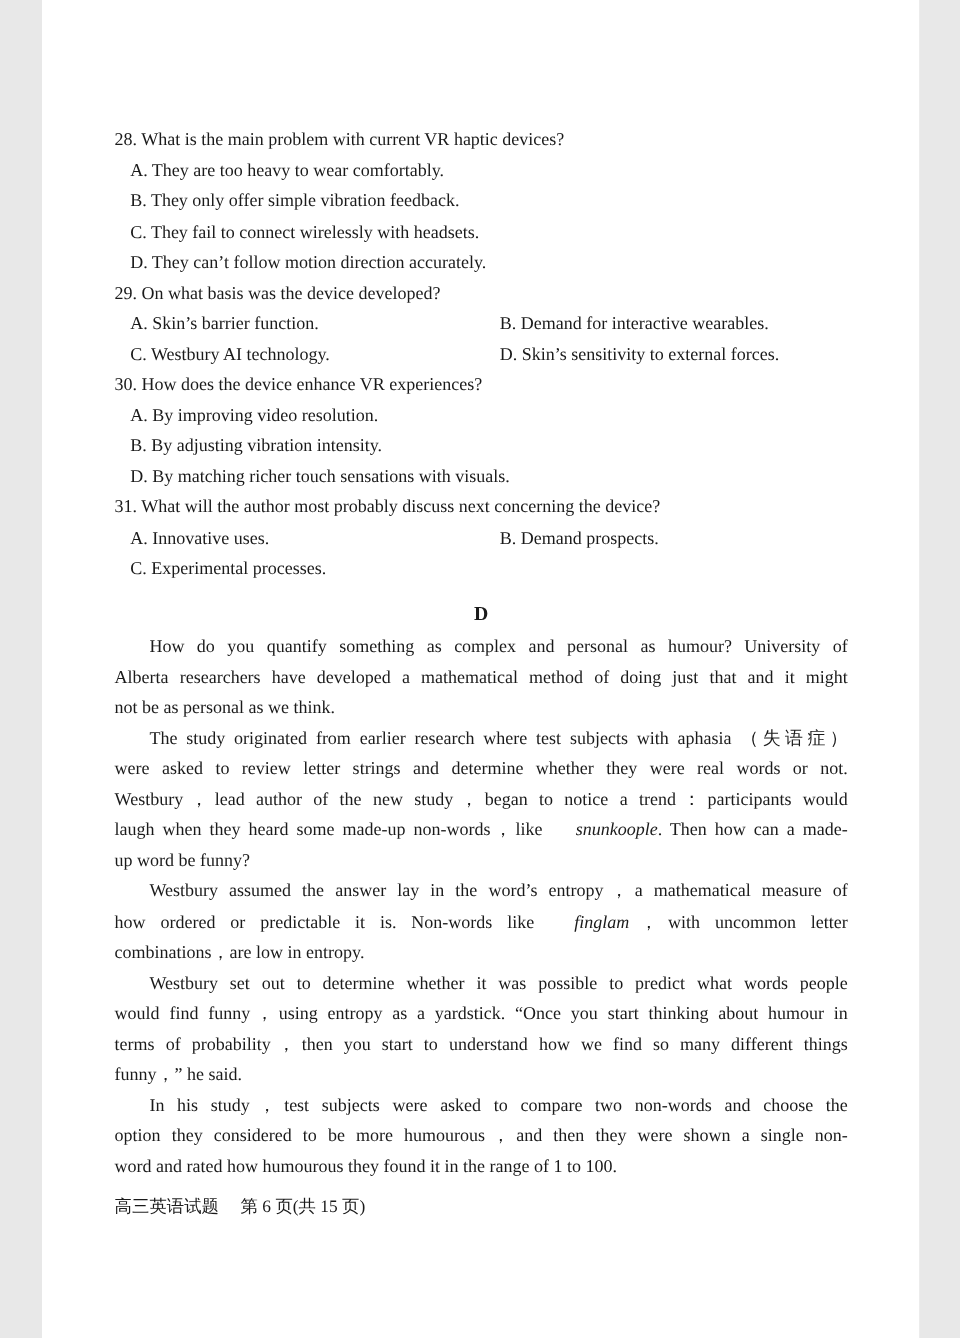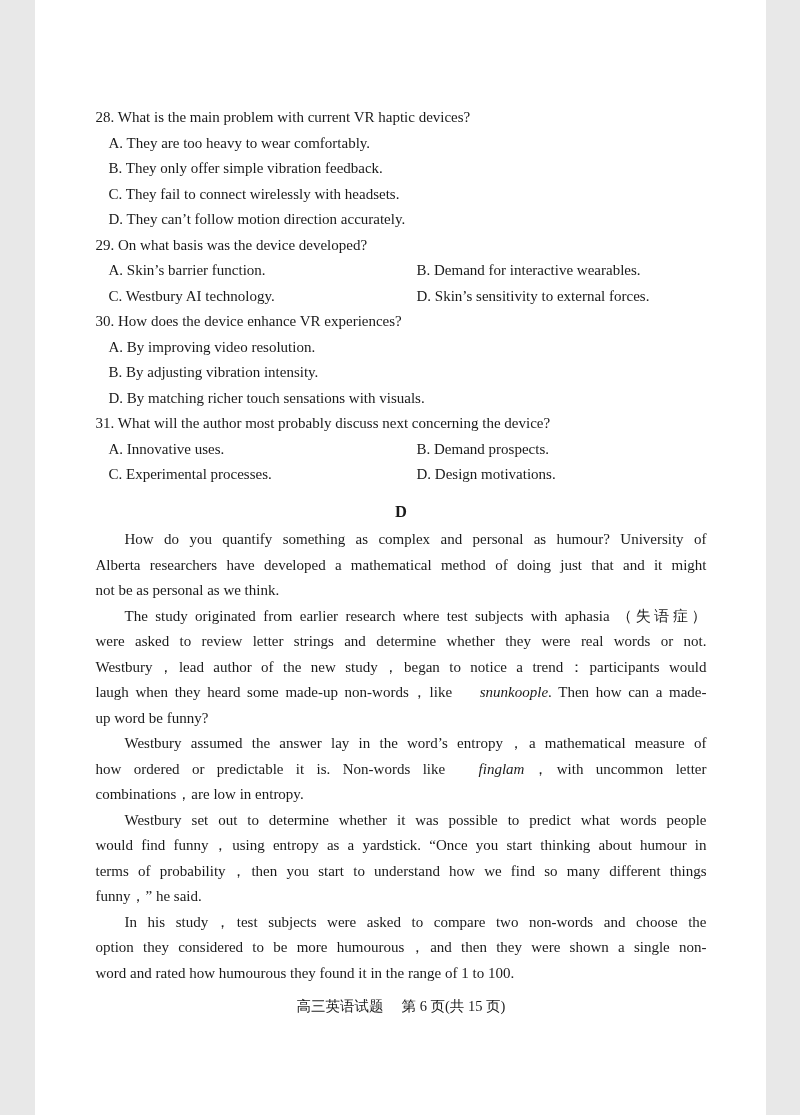--- a/index.html
+++ b/index.html
@@ -44,21 +44,20 @@
     font-size:15px;
     line-height:25.5px;
     text-align:justify;
     text-align-last:justify;
   }
   .pl.first{padding-left:29px;}
   .pl.last{text-align-last:left;}
   .pl em{font-style:italic;margin-left:21px;}
   .footer{
     display:flex;
-    justify-content:center;
     gap:18px;
     margin-top:8px;
     font-size:14.5px;
     line-height:25.5px;
   }
 </style>
 </head>
 <body>
 
 <div class="page">
@@ -85,21 +84,20 @@
           <div class="option col1">A. By improving video resolution.</div>
           <div class="option col1">B. By adjusting vibration intensity.</div>
           <div class="option col1">D. By matching richer touch sensations with visuals.</div>
         </div>
         <div class="q-block">
           <div class="q-line">31. What will the author most probably discuss next concerning the device?</div>
           <div class="opt-grid">
             <div class="option col1">A. Innovative uses.</div>
             <div class="option">B. Demand prospects.</div>
             <div class="option col1">C. Experimental processes.</div>
-            <div class="option">D. Design motivations.</div>
           </div>
         </div>
       </div>
     <div class="section-header">D</div>
     <div id="passage">
         <div class="pl first"><span>How do you quantify something as complex and personal as humour? University of</span></div>
         <div class="pl"><span>Alberta researchers have developed a mathematical method of doing just that and it might</span></div>
         <div class="pl last"><span>not be as personal as we think.</span></div>
         <div class="pl first"><span>The study originated from earlier research where test subjects with aphasia （失语症）</span></div>
         <div class="pl"><span>were asked to review letter strings and determine whether they were real words or not.</span></div>

